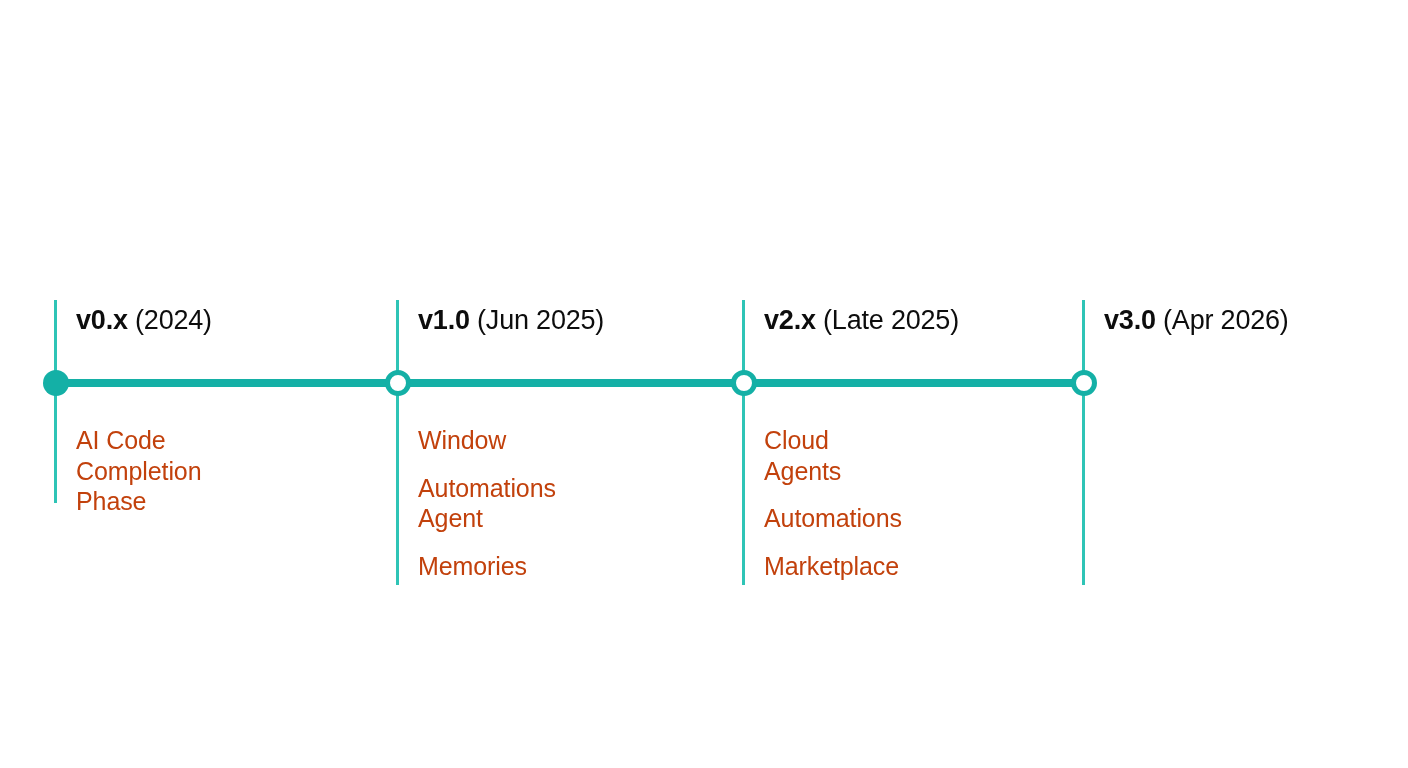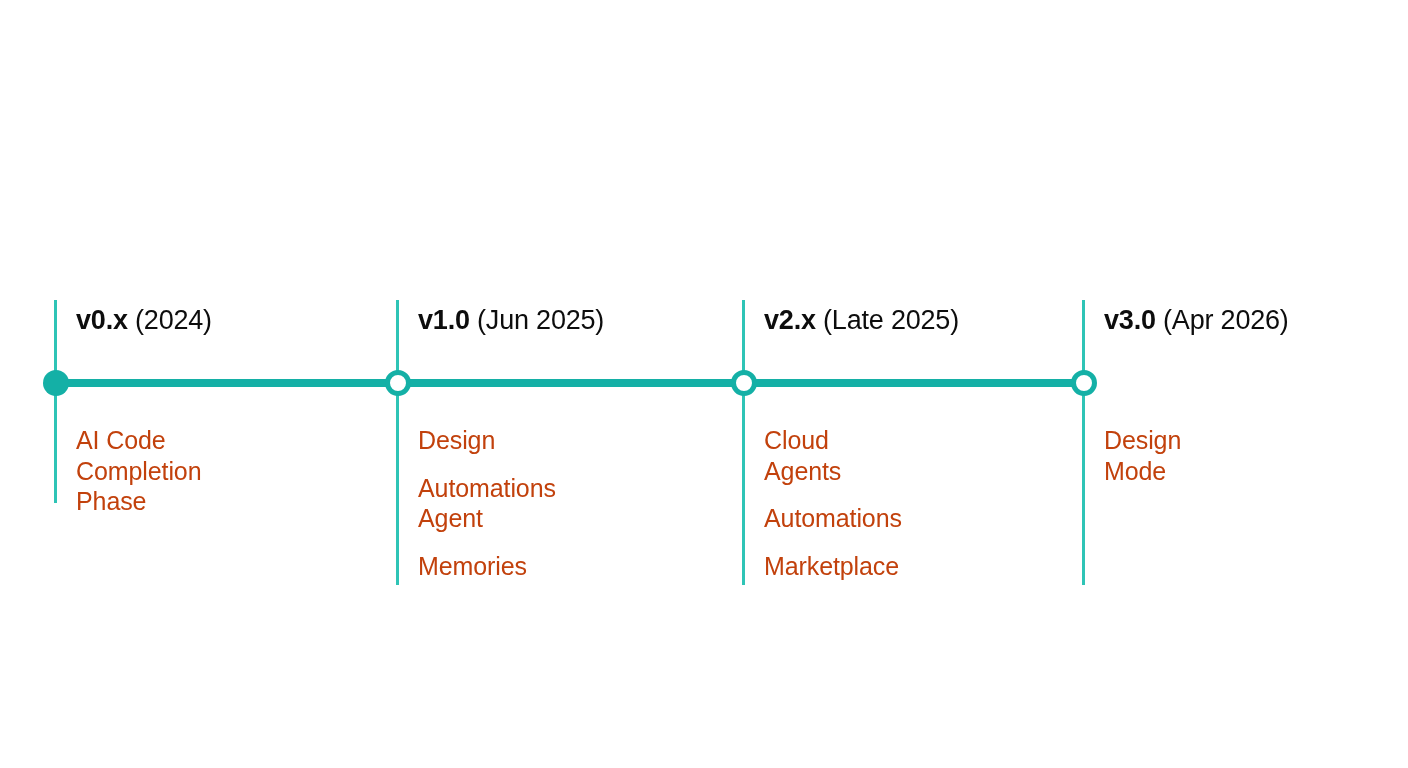--- a/index.html
+++ b/index.html
@@ -113,37 +113,36 @@
         <ul class="items">
           <li>AI Code
 Completion Phase</li>
         </ul>
       </div>
       <div class="milestone" style="left: 396px;">
         <div class="tick-rule" style="height: 285px;"></div>
         <div class="marker hollow" style="top: 70px;"></div>
         <div class="heading"><span class="ver">v1.0</span> <span class="date">(Jun 2025)</span></div>
         <ul class="items">
-          <li>Design</li>
+          <li>Window</li>
           <li>Automations Agent</li>
           <li>Memories</li>
         </ul>
       </div>
       <div class="milestone" style="left: 742px;">
         <div class="tick-rule" style="height: 285px;"></div>
         <div class="marker hollow" style="top: 70px;"></div>
         <div class="heading"><span class="ver">v2.x</span> <span class="date">(Late 2025)</span></div>
         <ul class="items">
           <li>Cloud Agents</li>
           <li>Automations</li>
           <li>Marketplace</li>
         </ul>
       </div>
       <div class="milestone" style="left: 1082px;">
         <div class="tick-rule" style="height: 285px;"></div>
         <div class="marker hollow" style="top: 70px;"></div>
         <div class="heading"><span class="ver">v3.0</span> <span class="date">(Apr 2026)</span></div>
         <ul class="items">
-          <li>Design Mode</li>
         </ul>
       </div>
     </div>
 </div>
 
 </body></html>

